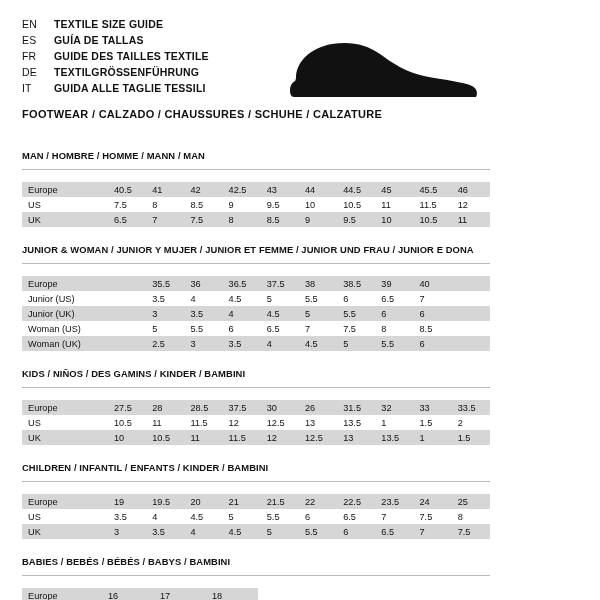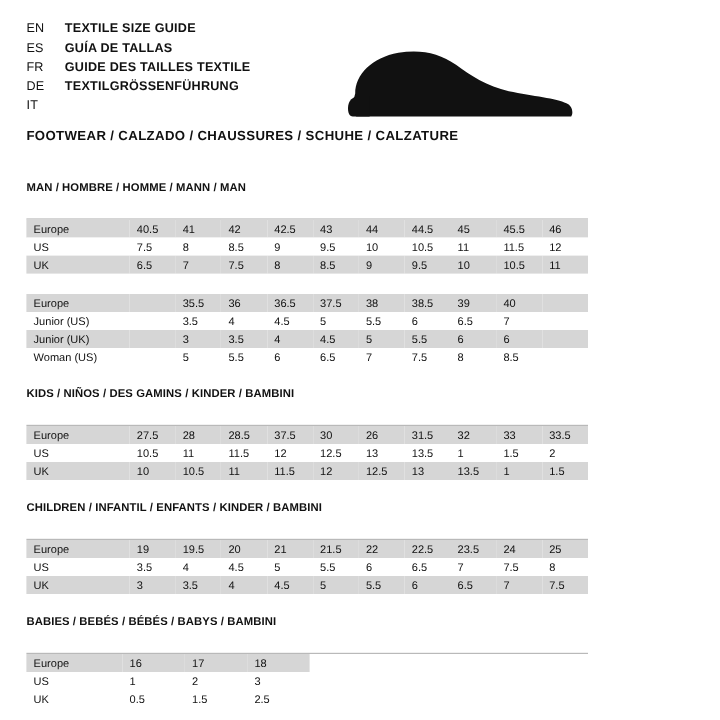--- a/index.html
+++ b/index.html
@@ -70,23 +70,23 @@
     margin-top: 17px;
   }
   .group.first {
     margin-top: 38px;
   }
   .group-title {
     font-size: 9.4px;
     font-weight: bold;
     letter-spacing: .1px;
     color: #111;
-    padding-bottom: 21px;
+    padding-bottom: 8px;
     border-bottom: 1px solid #b9b9b9;
-    margin-bottom: 0;
+    margin-bottom: 12px;
   }
   table {
     border-collapse: collapse;
     width: 100%;
     table-layout: fixed;
   }
   td {
     font-size: 9.2px;
     color: #111;
     height: 15px;
@@ -127,20 +127,21 @@
       <div class="lang-row">
         <span class="lang-code">FR</span>
         <span class="lang-title">GUIDE DES TAILLES TEXTILE</span>
       </div>
       <div class="lang-row">
         <span class="lang-code">DE</span>
         <span class="lang-title">TEXTILGRÖSSENFÜHRUNG</span>
       </div>
       <div class="lang-row">
         <span class="lang-code">IT</span>
+        <span class="lang-title">GUIDA ALLE TAGLIE TESSILI</span>
       </div>
 
     </div>
 
     <svg class="shoe" viewBox="0 0 190 68">
       <path fill="#111111" d="M8 44 C8 28 22 14 44 10 C62 7 78 10 92 20 C104 29 118 38 136 42 C156 46 176 48 184 52 C189 54 190 60 188 63 L10 63 C6 63 4 58 8 44 Z"></path>
       <path fill="#111111" d="M2 56 C2 50 6 46 12 46 L20 46 L20 63 L6 63 C3 63 2 60 2 56 Z"></path>
     </svg>
 
     <div class="section-title">FOOTWEAR / CALZADO / CHAUSSURES / SCHUHE / CALZATURE</div>
@@ -187,20 +188,21 @@
           <td>9.5</td>
           <td>10</td>
           <td>10.5</td>
           <td>11</td>
         </tr>
       </tbody>
     </table>
   </div>
 
   <div class="group">
+    <div class="group-title">JUNIOR &amp; WOMAN / JUNIOR Y MUJER / JUNIOR ET FEMME / JUNIOR UND FRAU / JUNIOR E DONA</div>
     <table>
       <tbody>
         <tr class="shaded">
           <td class="label">Europe</td>
           <td></td>
           <td>35.5</td>
           <td>36</td>
           <td>36.5</td>
           <td>37.5</td>
           <td>38</td>
@@ -239,20 +241,33 @@
           <td class="label">Woman (US)</td>
           <td></td>
           <td>5</td>
           <td>5.5</td>
           <td>6</td>
           <td>6.5</td>
           <td>7</td>
           <td>7.5</td>
           <td>8</td>
           <td>8.5</td>
+          <td></td>
+        </tr>
+        <tr class="shaded">
+          <td class="label">Woman (UK)</td>
+          <td></td>
+          <td>2.5</td>
+          <td>3</td>
+          <td>3.5</td>
+          <td>4</td>
+          <td>4.5</td>
+          <td>5</td>
+          <td>5.5</td>
+          <td>6</td>
           <td></td>
         </tr>
       </tbody>
     </table>
   </div>
 
   <div class="group">
     <div class="group-title">KIDS / NIÑOS / DES GAMINS / KINDER / BAMBINI</div>
     <table>
       <tbody>

